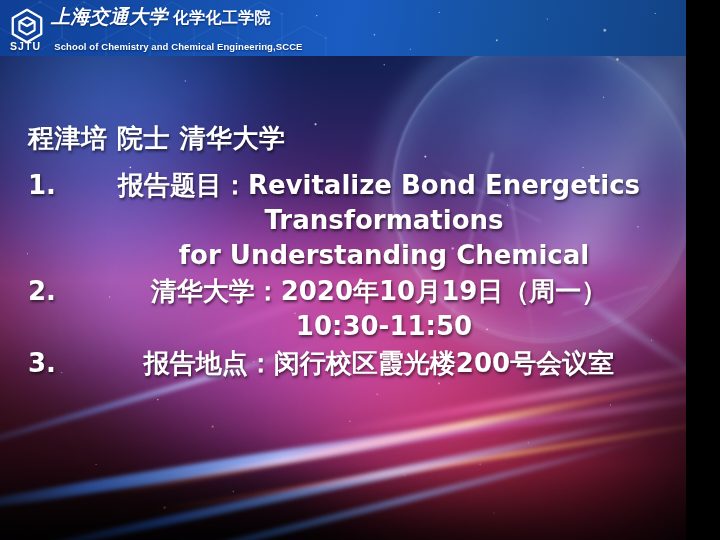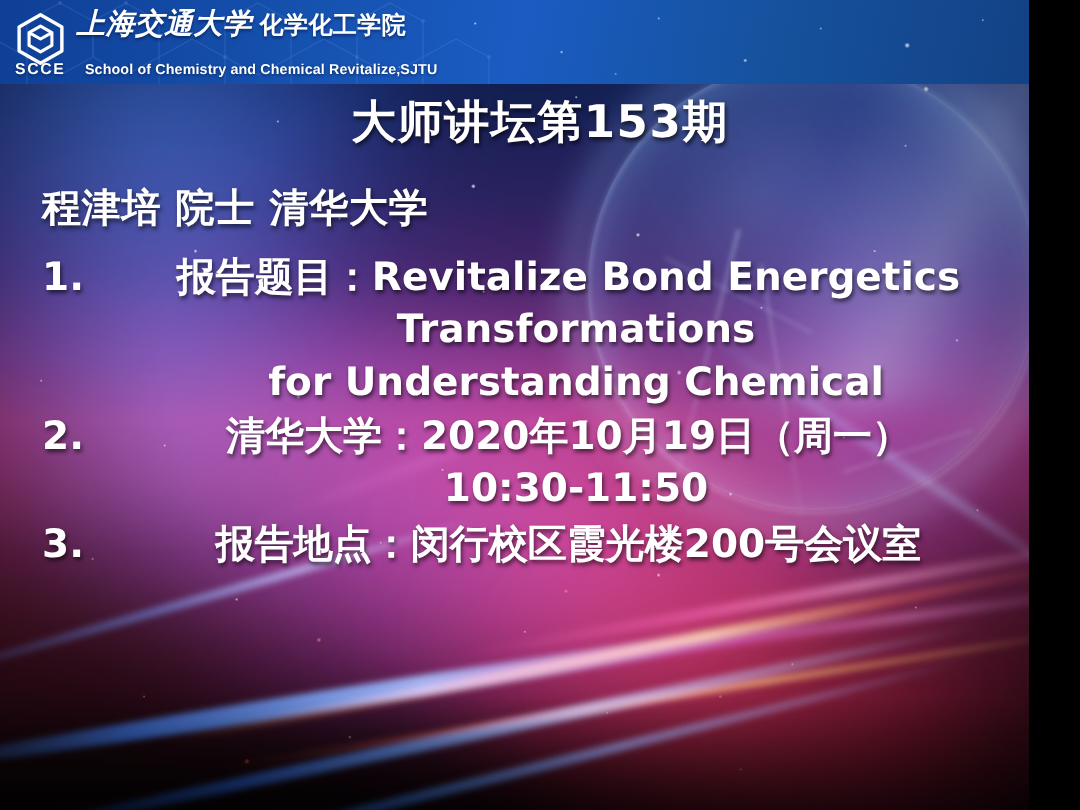--- a/index.html
+++ b/index.html
@@ -407,28 +407,27 @@
       </svg>
       <div class="logo-texts">
         <div class="logo-cn-row">
           <span class="logo-cn-uni">上海交通大学</span>
           <span class="logo-cn-school">化学化工学院</span>
         </div>
       </div>
     </div>
 
     <div class="logo-abbr">
-      <span>SCCE</span>
-      <span class="logo-en" style="margin-left:9px;">School of Chemistry and Chemical Revitalize,SJTU</span>
+      <span>SJTU</span>
+      <span class="logo-en" style="margin-left:9px;">School of Chemistry and Chemical Engineering,SCCE</span>
     </div>
   </div>
 
   <div class="content">
 
-    <div class="poster-title">大师讲坛第153期</div>
 
     <div class="speaker">程津培 院士 清华大学</div>
 
     <div class="items">
 
       <div class="item">
         <div class="item-num">1.</div>
         <div class="item-body">
           <span class="item-line">报告题目：Revitalize Bond Energetics</span>
           <span class="item-line sub">Transformations</span>

